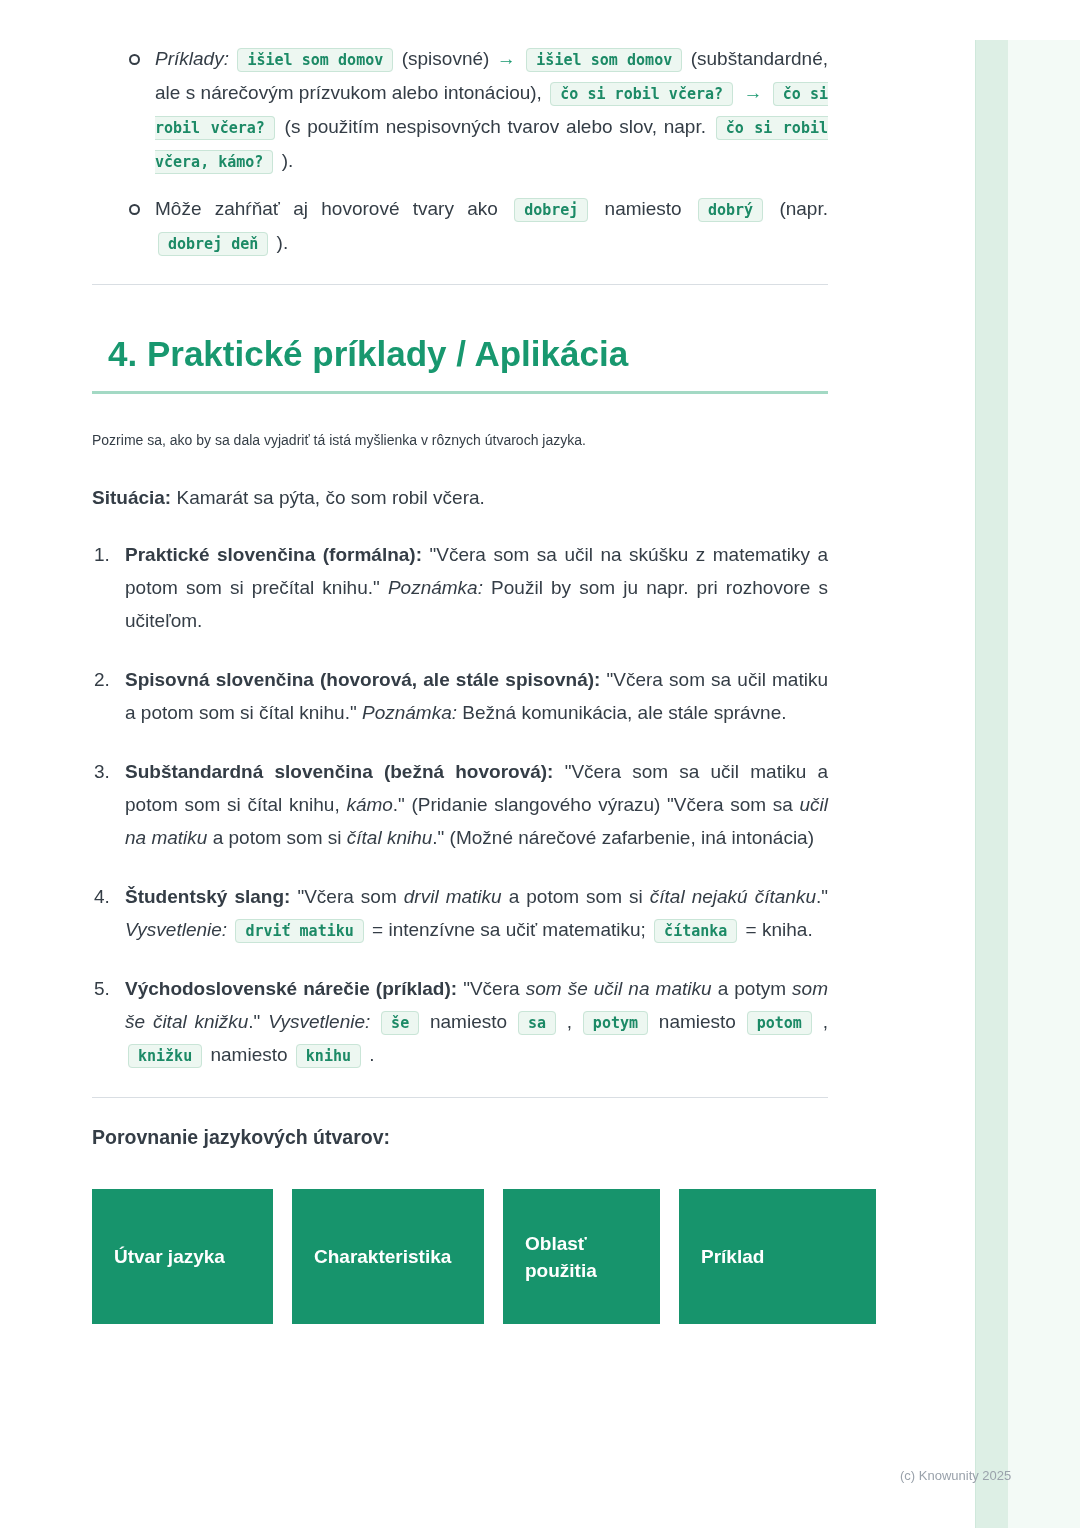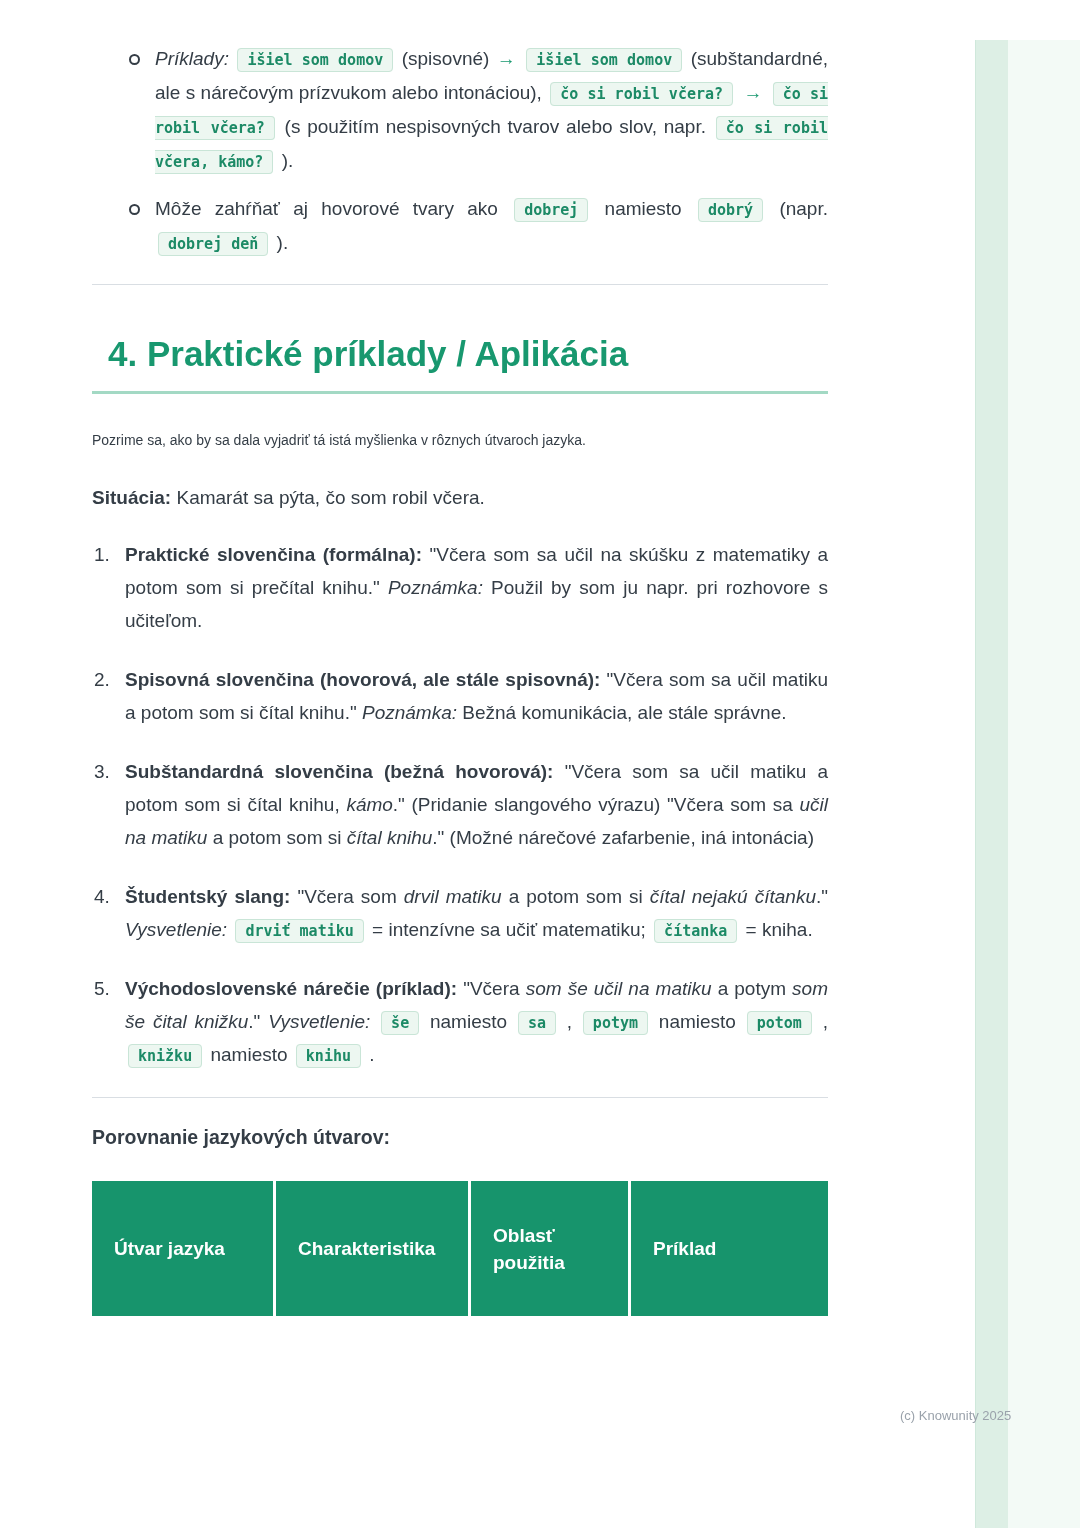--- a/index.html
+++ b/index.html
@@ -50,36 +50,36 @@
   ol.examples { margin:24px 0 0 0; padding:0 0 0 33px; list-style:none; counter-reset:item; }
   ol.examples li {
     counter-increment:item; position:relative;
     margin-bottom:26px; font-size:19px; line-height:33px; text-align:justify;
   }
   ol.examples li::before { content:counter(item) "."; position:absolute; left:-31px; top:0; }
 
   p.comparison-label { margin:28px 0 0 0; font-size:19.5px; font-weight:bold; }
 
   .table-header {
-    margin-top:32px;
+    margin-top:40px;
     display:grid;
     grid-template-columns:181px 192px 157px 197px;
-    column-gap:3px;
+    column-gap:19px;
     border-radius:32px;
   }
   .table-header .cell {
     background:#17946c; color:#ffffff;
     font-weight:bold; font-size:19px; line-height:27px;
     height:135px; box-sizing:border-box;
     display:flex; align-items:center;
     padding:0 14px 0 22px;
   }
 
   .footer-note {
-    position:absolute; left:900px; top:1408px;
+    position:absolute; left:900px; top:1468px;
     font-size:13px; color:#9aa2ab;
   }
 </style>
 </head>
 <body>
 
 <div>
 
   <div class="page-edge-outer"></div>
   <div class="page-edge-inner"></div>

